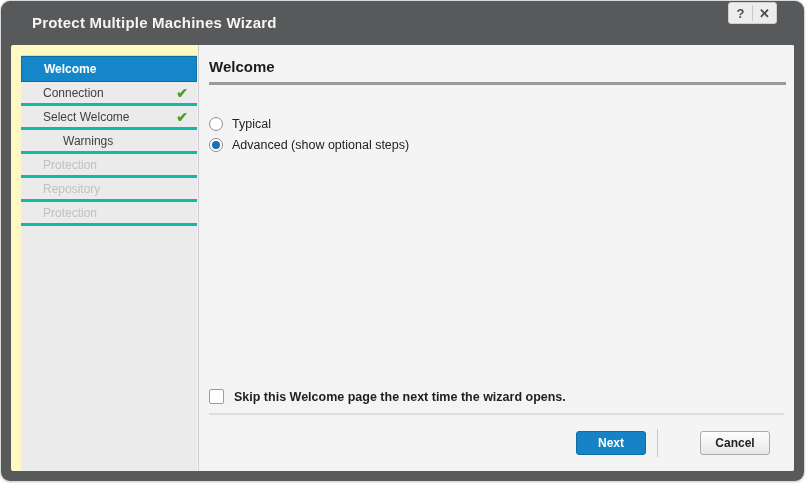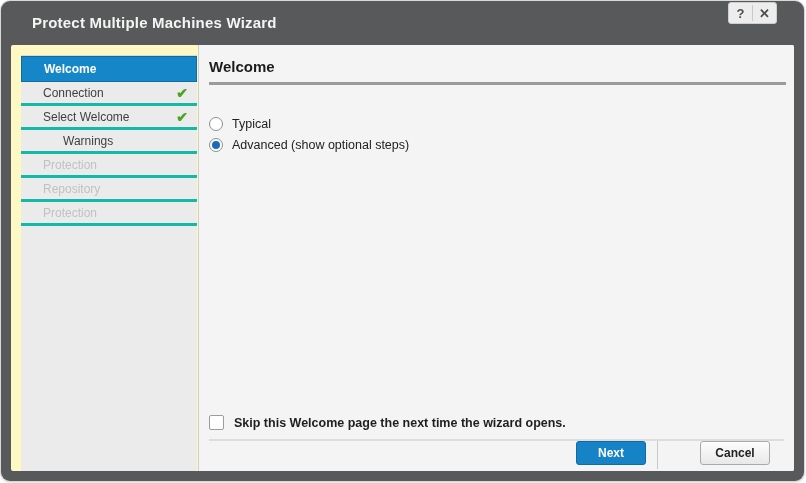--- a/index.html
+++ b/index.html
@@ -91,21 +91,21 @@
 
   .skip-row { display: flex; align-items: center; margin-bottom: 9px; }
   .checkbox {
     width: 15px; height: 15px; background: #fff;
     border: 1px solid #9c9c9c; border-radius: 2px; flex: 0 0 auto;
   }
   .skip-label { font-size: 12.5px; font-weight: bold; color: #1f1f1f; margin-left: 10px; }
 
   .footer-divider { height: 2px; background: #dddddd; margin-right: 2px; }
   .button-bar {
-    height: 30px; display: flex; justify-content: flex-end;
+    height: 56px; display: flex; align-items: center; justify-content: flex-end;
     padding-right: 16px;
   }
   .btn {
     width: 70px; height: 24px; font-size: 12px; border-radius: 3px;
     display: inline-flex; align-items: center; justify-content: center; cursor: default;
   }
   .btn-next {
     background: #1583c5; border: 1px solid #0e6ba5; color: #ffffff; font-weight: bold;
   }
   .btn-divider { width: 1px; height: 28px; background: #c9c9c9; margin: 0 11px; }

